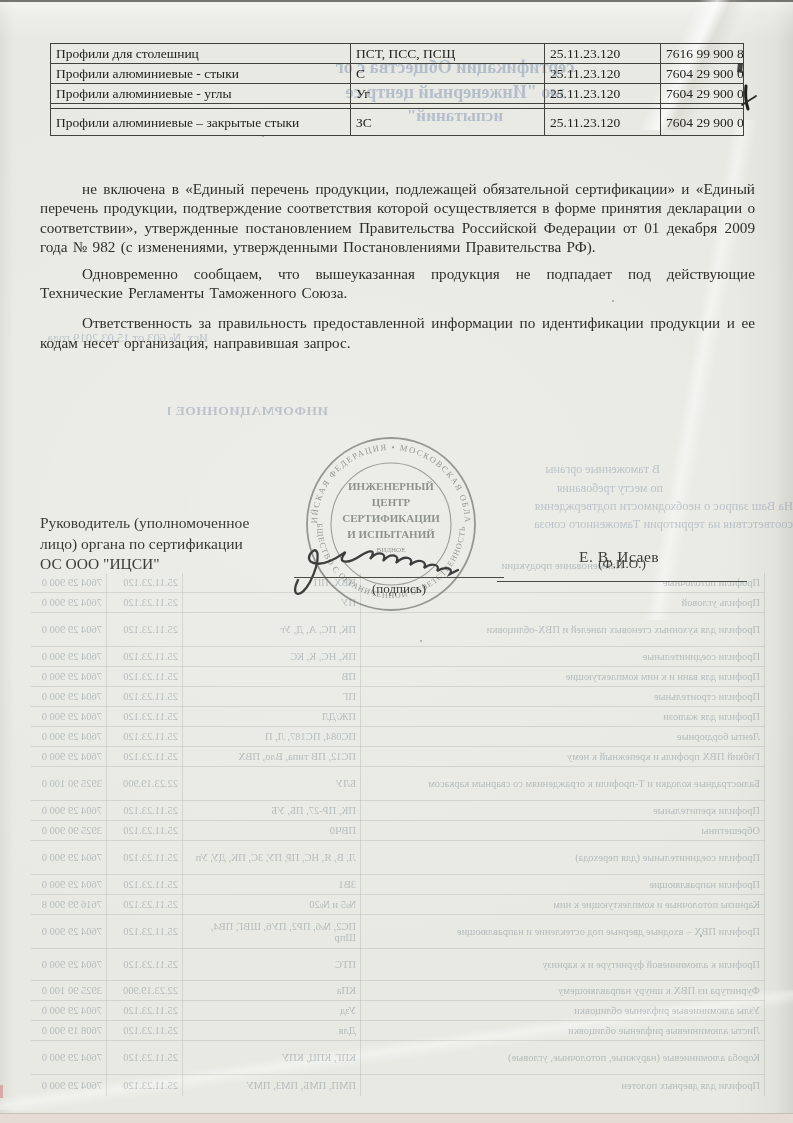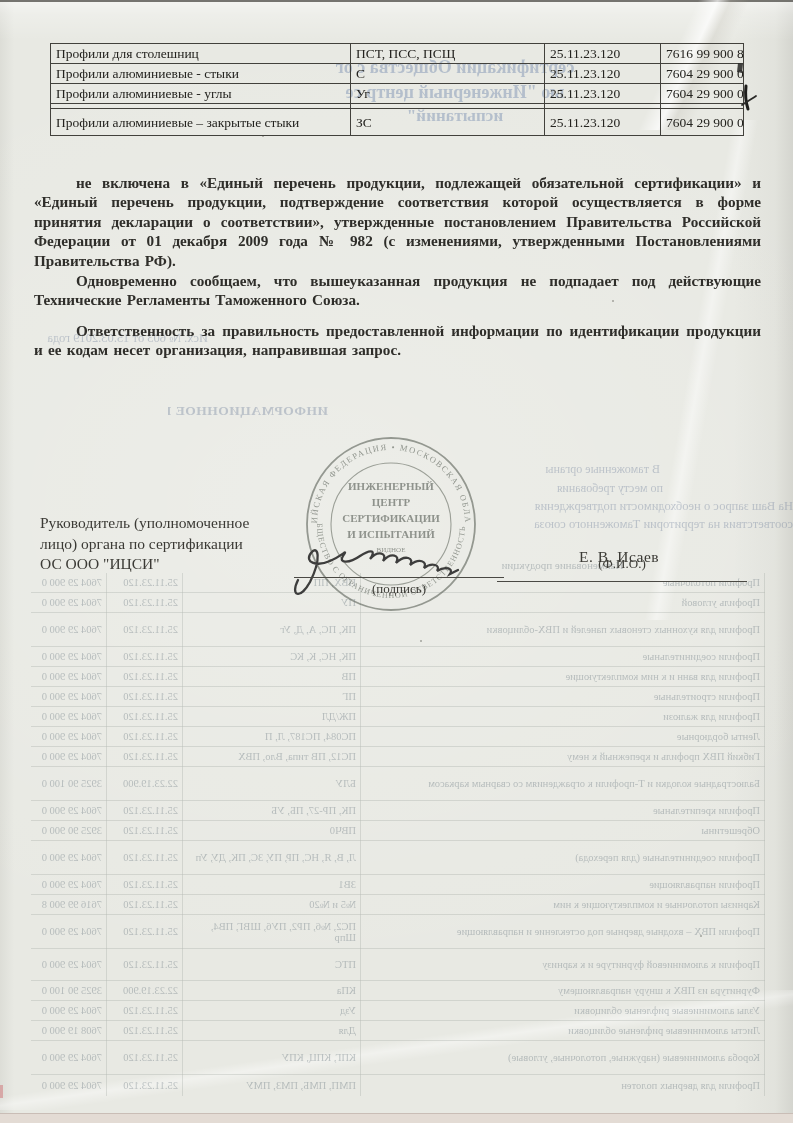--- a/index.html
+++ b/index.html
@@ -31,21 +31,21 @@
     border:1px solid #42413c;font-size:13.5px;line-height:15px;color:#24231f;
     padding:1px 5px;vertical-align:middle;overflow:hidden;white-space:nowrap;
   }
   .product-table tr.spacer td{height:4px;padding:0;font-size:1px;line-height:1px;}
   .product-table tr.tall td{height:24px;}
   .product-table tr.norm td{height:17px;margin-top:48px;}
 
   
   .para-block{position:absolute;left:33px;top:172px;width:729px;text-align:justify;
     font-size:15.2px;line-height:19.4px;color:#2f2e2a;word-spacing:1.5px;}
-  .para-block p{margin:1px;text-indent:42px;font-weight:bold;}
+  .para-block p{margin:7px;text-indent:42px;}
   .para-block p.gap{margin-top:11px;}
 
   
   .signer-title{position:absolute;left:40px;top:513px;font-size:15.5px;line-height:20.5px;color:#3b3a35;}
   .sig-line{position:absolute;height:0;border-top:1px solid #4a4944;}
   .sig-line.l1{left:294px;top:577px;width:210px;}
   .sig-line.l2{left:497px;top:581px;width:250px;}
   .sig-caption{position:absolute;font-size:13px;color:#3b3a35;text-align:center;}
   .sig-caption.c1{left:294px;top:581px;width:210px;}
   .sig-caption.c2{left:497px;top:556px;width:250px;}

